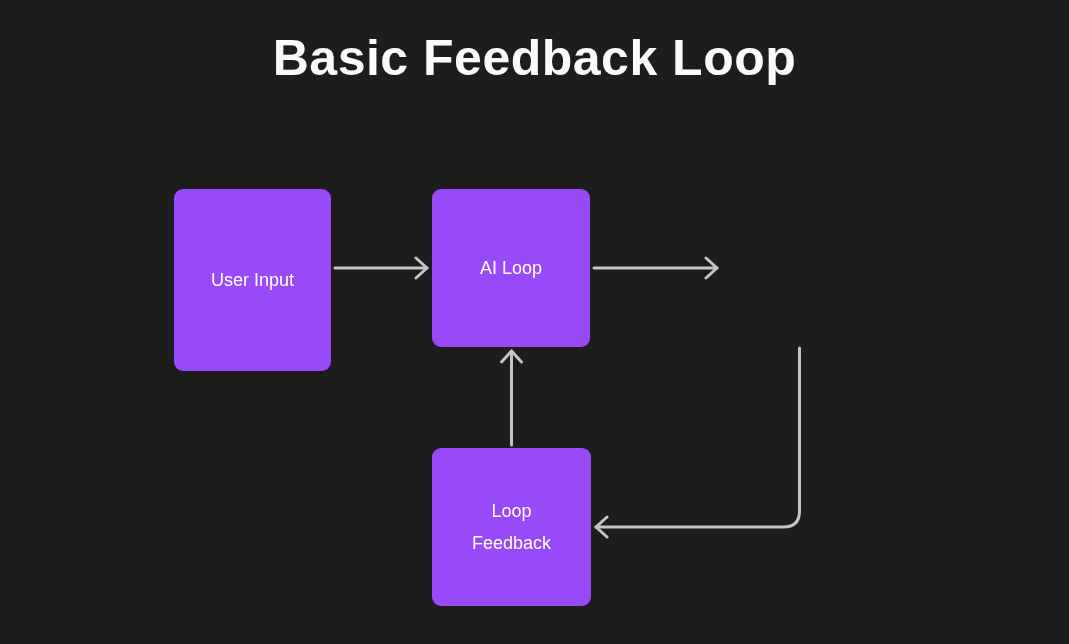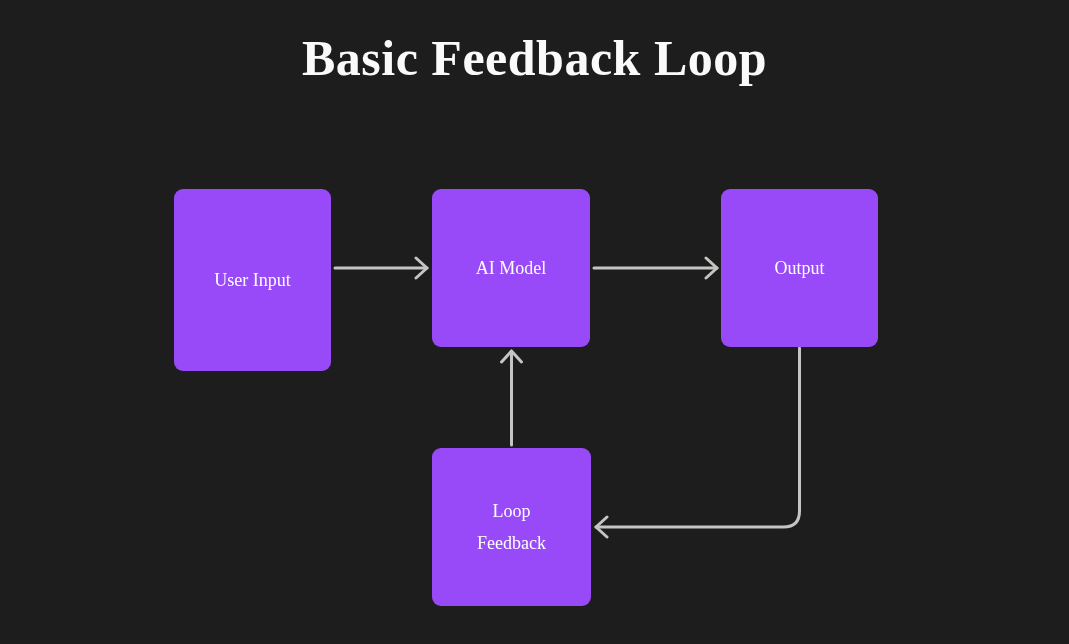--- a/index.html
+++ b/index.html
@@ -6,21 +6,21 @@
     margin: 0;
     padding: 0;
     background: #1e1d1d;
   }
   .stage {
     position: relative;
     width: 1069px;
     height: 644px;
     overflow: hidden;
     background: var(--bg-color, #1e1d1d);
-    font-family: Liberation Serif, serif;
+    font-family: Liberation Sans, sans-serif;
   }
   .title {
     position: absolute;
     left: 0;
     top: 28px;
     width: 100%;
     margin: 0;
     text-align: center;
     color: var(--title-color, #fafafa);
     font-size: 50px;
@@ -76,24 +76,21 @@
     <path d="M594 268 H717" marker-end="url(#chev)"></path>
     <path d="M511.5 445 V351" marker-end="url(#chev)"></path>
     <path d="M799.5 348 V511 Q799.5 527 783.5 527 H596" marker-end="url(#chev)"></path>
   </svg>
 
   <div class="node node-user-input">
     <span class="node-label">User Input</span>
   </div>
 
   <div class="node node-ai-model">
-    <span class="node-label">AI Model</span>
+    <span class="node-label">AI Loop</span>
   </div>
 
-  <div class="node node-output">
-    <span class="node-label">Output</span>
-  </div>
 
   <div class="node node-user-feedback">
     <span class="node-label">Loop Feedback</span>
   </div>
 
 </div>
 
 </body></html>

